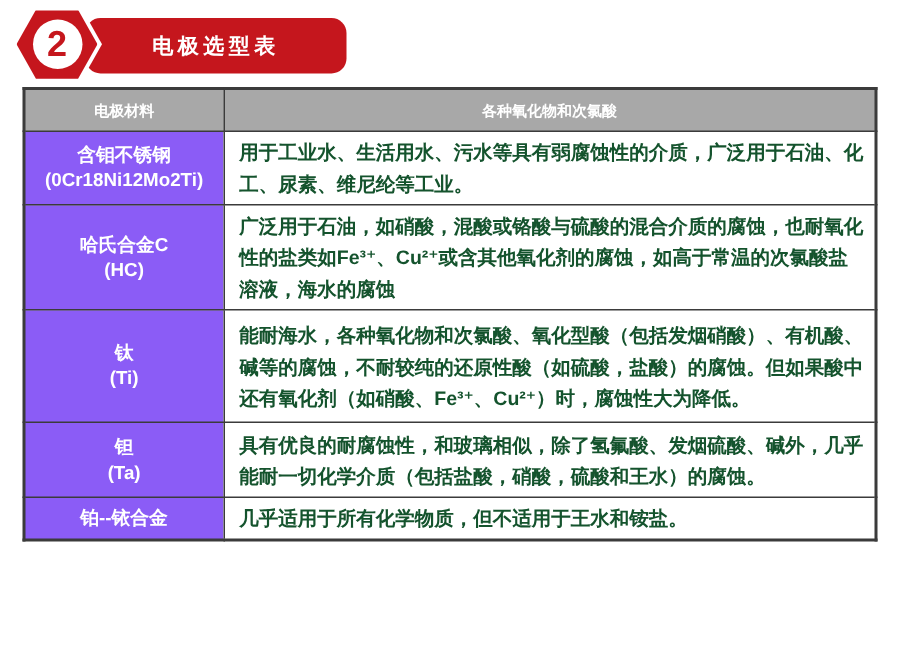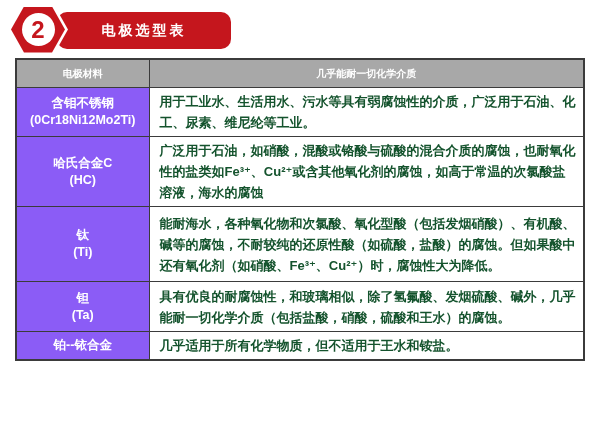--- a/index.html
+++ b/index.html
@@ -75,21 +75,21 @@
 </div>
 
 <table class="sel">
   <colgroup>
       <col class="c-mat">
       <col>
     </colgroup>
   <tbody>
       <tr>
     <th>电极材料</th>
-    <th>几乎能耐一切化学介质</th>
+    <th>各种氧化物和次氯酸</th>
   </tr>
   <tr class="h-r1">
     <td class="mat">
       <div>含钼不锈钢</div>
       <div>(0Cr18Ni12Mo2Ti)</div>
     </td>
     <td class="desc">用于工业水、生活用水、污水等具有弱腐蚀性的介质，广泛用于石油、化工、尿素、维尼纶等工业。</td>
   </tr>
   <tr class="h-r3">
     <td class="mat">

